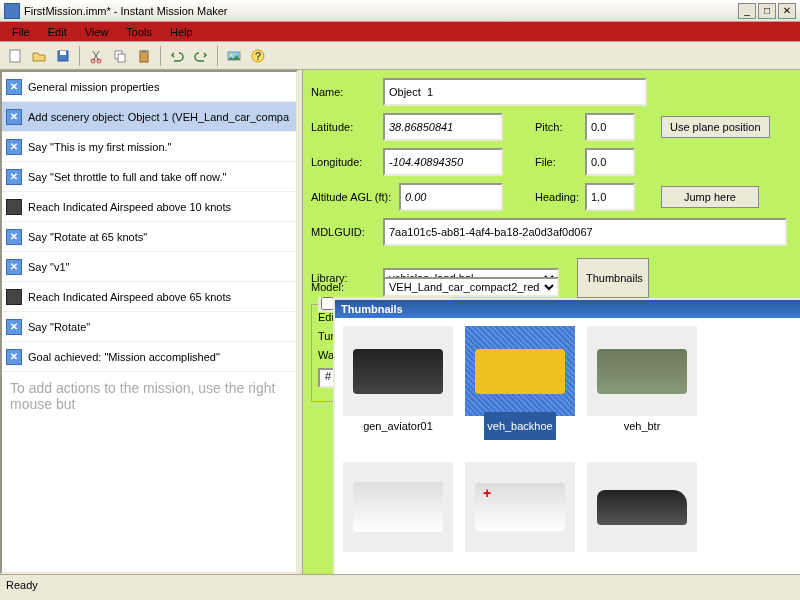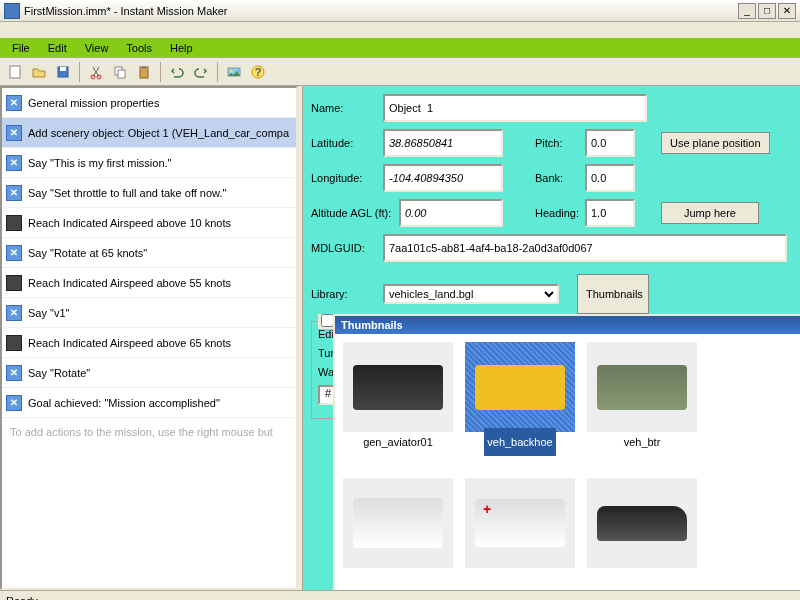--- a/index.html
+++ b/index.html
@@ -2,36 +2,36 @@
 <html><head>
 <meta charset="utf-8">
 <style>
 * { box-sizing: border-box; margin: 0; padding: 0; font-family: Tahoma, Arial, sans-serif; font-size: 11px; }
 body { background: #ece9d8; width: 800px; height: 600px; overflow: hidden; }
 .titlebar { background: linear-gradient(#fff,#e8e5d6); height: 22px; display: flex; align-items: center; padding: 0 4px; border-bottom: 1px solid #aca899; }
 .titlebar .icon { width: 16px; height: 16px; background: #4a7abf; display: inline-block; margin-right: 4px; border: 1px solid #2a5a9f; }
 .titlebar .title { flex: 1; }
 .winbtns { display: flex; gap: 2px; }
 .winbtn { width: 18px; height: 16px; border: 1px solid #888; background: #e8e5d6; display: flex; align-items: center; justify-content: center; cursor: pointer; font-family: Arial; font-size: 10px; }
-.menubar { height: 20px; display: flex; align-items: center; padding: 0 4px; gap: 2px; background: #84cc16; border-bottom: 1px solid #aca899; margin-top: 16px; }
+.menubar { height: 20px; display: flex; align-items: center; padding: 0 4px; gap: 2px; background: #b91c1c; border-bottom: 1px solid #aca899; }
 .menuitem { padding: 2px 8px; cursor: pointer; }
 .toolbar { height: 28px; display: flex; align-items: center; padding: 0 4px; gap: 2px; background: #ece9d8; border-bottom: 1px solid #aca899; }
 .tbtn { width: 22px; height: 22px; display: flex; align-items: center; justify-content: center; cursor: pointer; border: 1px solid transparent; }
 .tsep { width: 1px; height: 20px; background: #aca899; margin: 0 3px; }
 .workspace { display: flex; height: 504px; }
 .leftpanel { width: 298px; background: #fff; border: 2px inset #ece9d8; overflow-y: auto; }
 .litem { display: flex; align-items: center; height: 30px; padding: 0 4px; border-bottom: 1px solid #eee; cursor: pointer; }
 .litem.selected { background: #c1d2ee; }
 .litem .licon { width: 16px; height: 16px; margin-right: 6px; flex-shrink: 0; display: inline-flex; align-items: center; justify-content: center; font-size: 10px; font-weight: bold; }
 .licon.x { background: #6199e0; color: #fff; border: 1px solid #3a6abf; }
 .licon.arrow { background: #444; border: 1px solid #222; }
 .litem .ltext { white-space: nowrap; overflow: hidden; text-overflow: clip; }
-.lhint { color: #aaa; padding: 8px; font-size: 11px; }
+.lhint { color: #aaa; padding: 8px; font-size: 14px; }
 .splitter { width: 5px; background: #ece9d8; cursor: col-resize; border-right: 1px solid #aca899; }
-.rightpanel { flex: 1; background: #5eead4; padding: 8px; position: relative; overflow: hidden; }
+.rightpanel { flex: 1; background: #bef264; padding: 8px; position: relative; overflow: hidden; }
 .formrow { display: flex; align-items: center; margin-bottom: 7px; gap: 6px; }
 .lbl { width: 66px; }
 .lbl.sm { width: 44px; }
 .inp { background: #fff; border: 2px inset #ece9d8; height: 20px; padding: 12px 4px; }
 .inp.name { width: 264px; }
 .inp.coord { width: 120px; font-style: italic; }
 .inp.ang { width: 50px; }
 .inp.guid { width: 404px; }
 .sel { background: #fff; border: 2px inset #ece9d8; height: 20px; width: 176px; }
 .btn { background: #ece9d8; border: 1px solid #888; height: 22px; padding: 0 8px; cursor: pointer; min-width: 98px; }
@@ -165,24 +165,20 @@
       </div>
       <div class="litem">
         <span class="licon arrow"></span>
         <span class="ltext">Reach Indicated Airspeed above 10 knots</span>
       </div>
       <div class="litem">
         <span class="licon x">✕</span>
         <span class="ltext">Say "Rotate at 65 knots"</span>
       </div>
       <div class="litem">
-        <span class="licon arrow"></span>
-        <span class="ltext">Reach Indicated Airspeed above 55 knots</span>
-      </div>
-      <div class="litem">
         <span class="licon x">✕</span>
         <span class="ltext">Say "v1"</span>
       </div>
       <div class="litem">
         <span class="licon arrow"></span>
         <span class="ltext">Reach Indicated Airspeed above 65 knots</span>
       </div>
       <div class="litem">
         <span class="licon x">✕</span>
         <span class="ltext">Say "Rotate"</span>
@@ -206,21 +202,21 @@
       <span style="width:20px"></span>
       <span class="lbl sm">Pitch:</span>
       <input class="inp ang" value="0.0" style="">
       <span style="width:14px"></span>
       <button class="btn">Use plane position</button>
     </div>
     <div class="formrow">
       <span class="lbl">Longitude:</span>
       <input class="inp coord" value="-104.40894350" style="">
       <span style="width:20px"></span>
-      <span class="lbl sm">Bank:</span>
+      <span class="lbl sm">File:</span>
       <input class="inp ang" value="0.0" style="">
     </div>
     <div class="formrow">
       <span class="lbl" style="width:82px">Altitude AGL (ft):</span>
       <input class="inp coord" style="width: 104px;" value="0.00">
       <span style="width:20px"></span>
       <span class="lbl sm">Heading:</span>
       <input class="inp ang" value="1.0" style="">
       <span style="width:14px"></span>
       <button class="btn">Jump here</button>
@@ -228,20 +224,24 @@
     <div class="formrow">
       <span class="lbl">MDLGUID:</span>
       <input class="inp guid" value="7aa101c5-ab81-4af4-ba18-2a0d3af0d067" style="">
     </div>
     <div class="formrow" style="margin-top:12px">
       <span class="lbl">Library:</span>
       <select class="sel"><option>vehicles_land.bgl</option></select>
       <span style="width:6px"></span>
       <button class="btn thumb">Thumbnails</button>
     </div>
+    <div class="formrow" style="margin-top:-28px">
+      <span class="lbl">Model:</span>
+      <select class="sel"><option>VEH_Land_car_compact2_red</option></select>
+    </div>
 
     <div class="groupbox">
       <span class="gtitle">
         <input type="checkbox" class="chk" style="">
         <span>Mobile scenery object</span>
       </span>
       <div class="formrow">
           <span class="lbl">Edit</span>
         </div>
       <div class="formrow">

